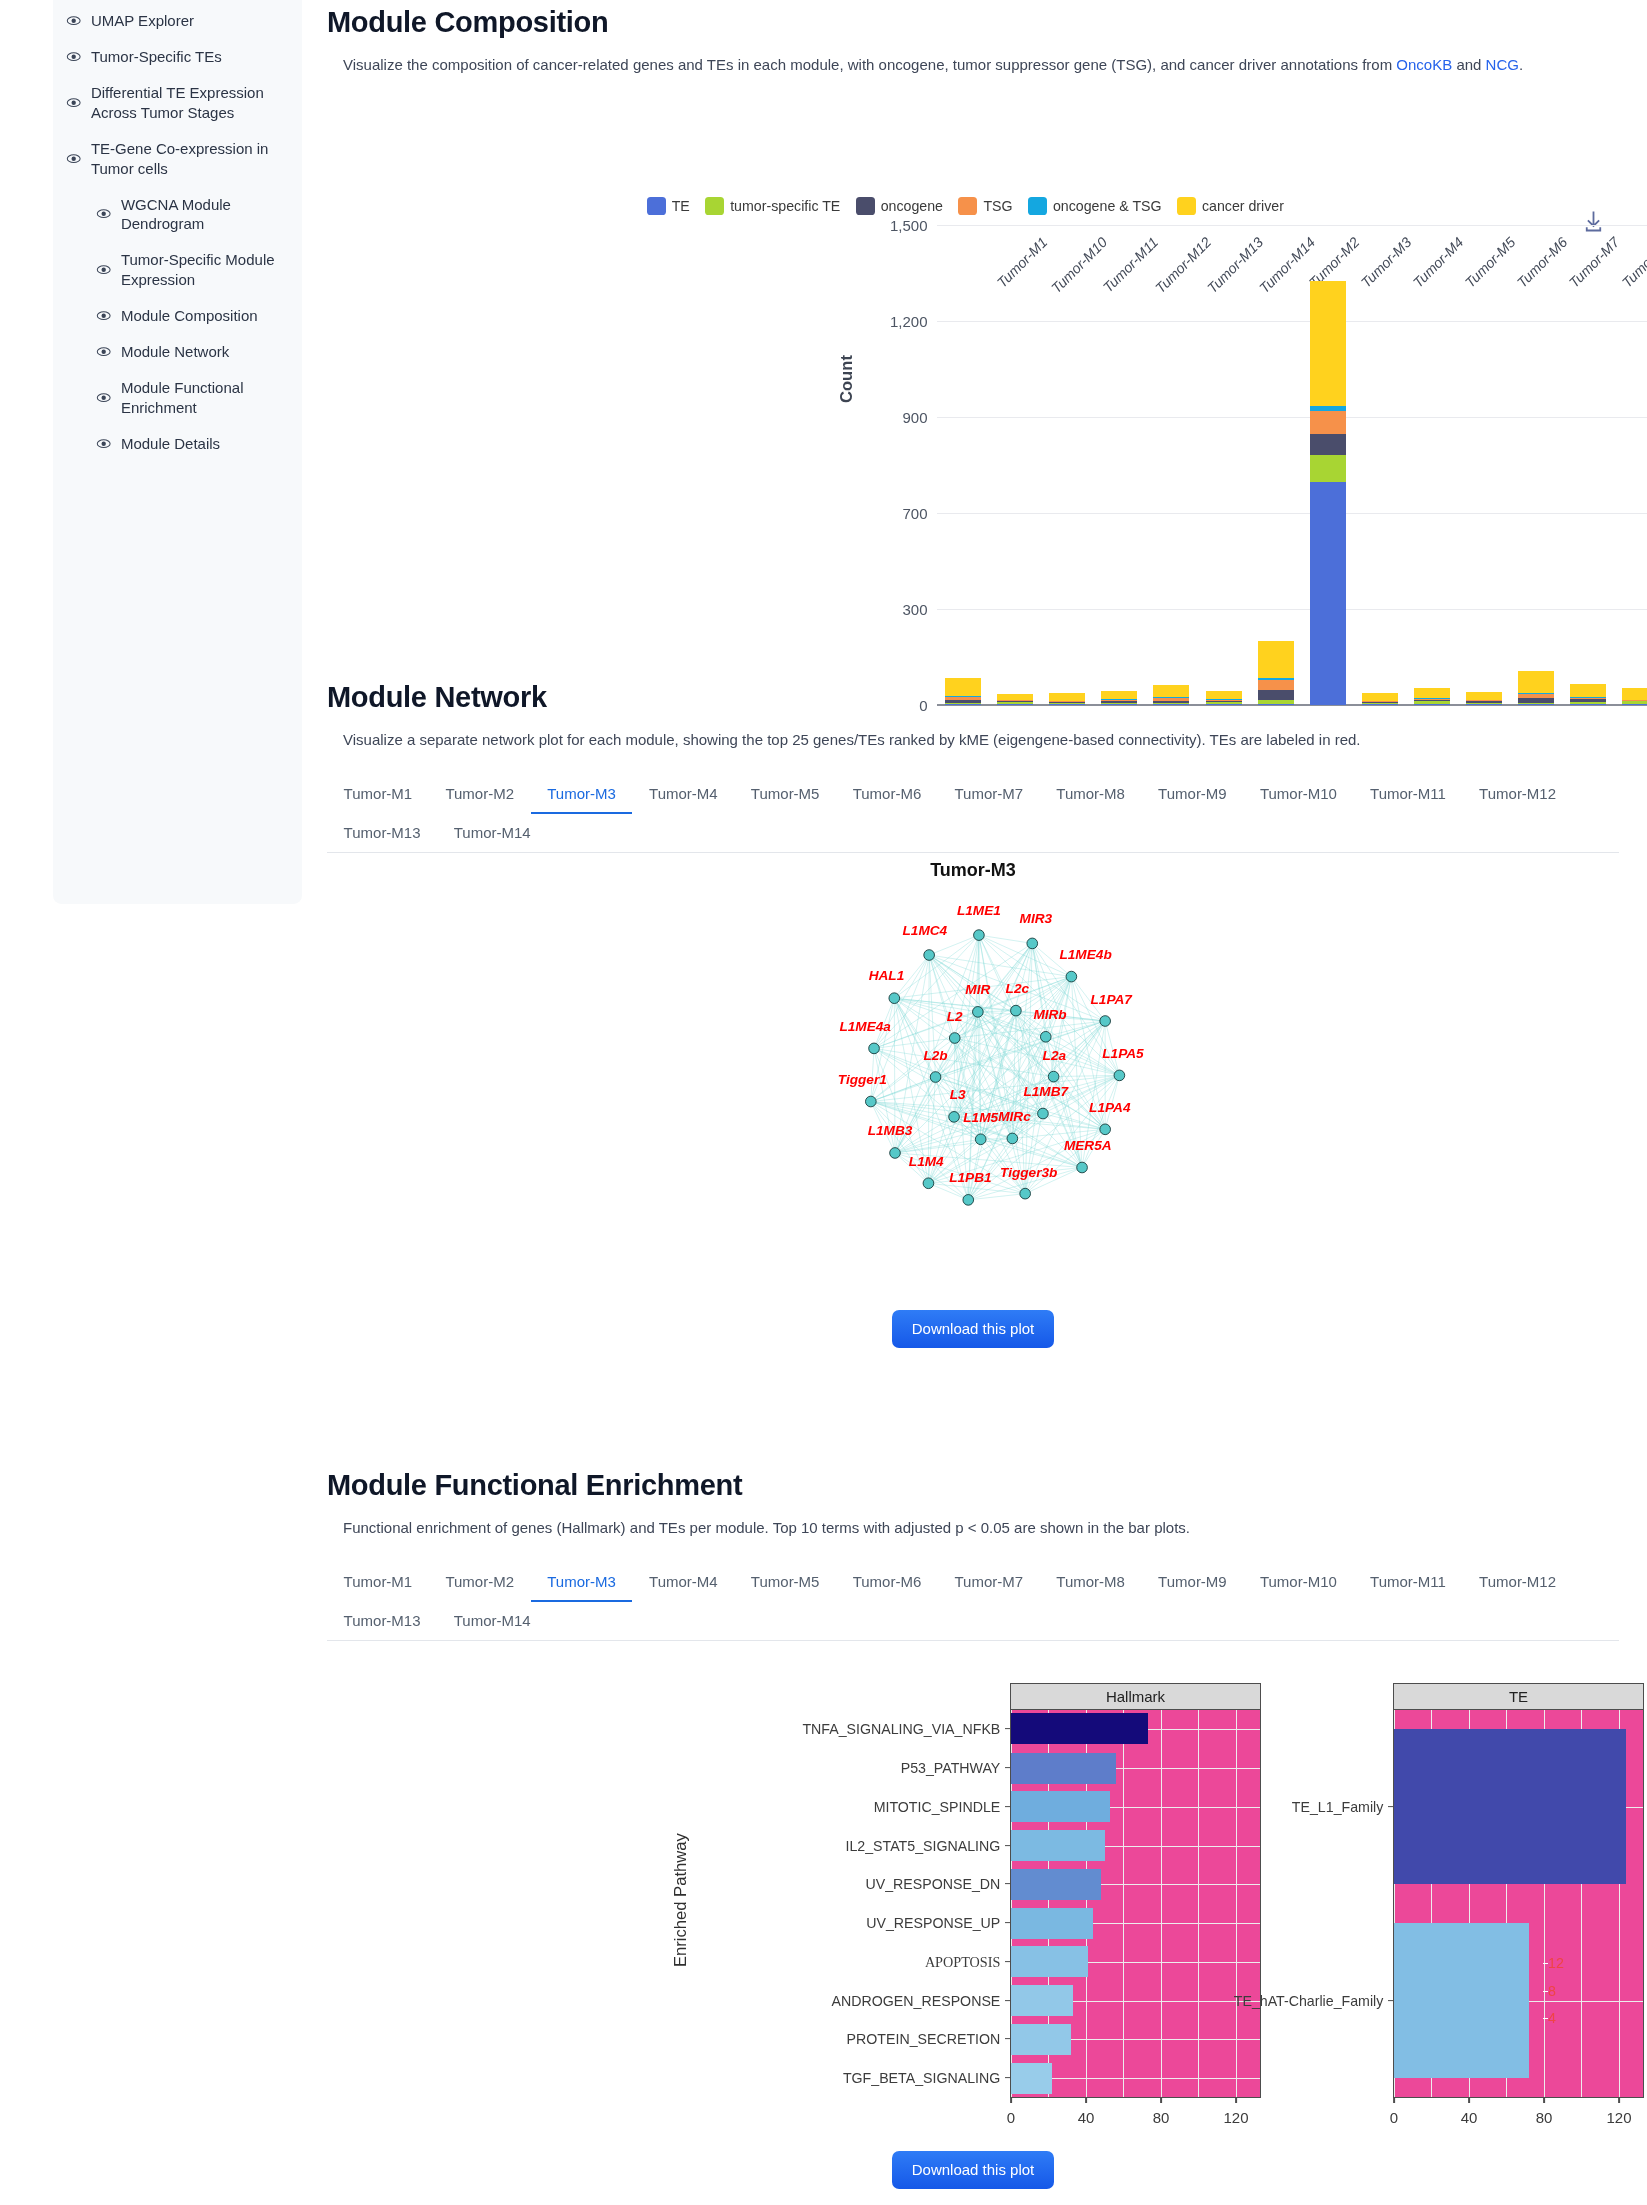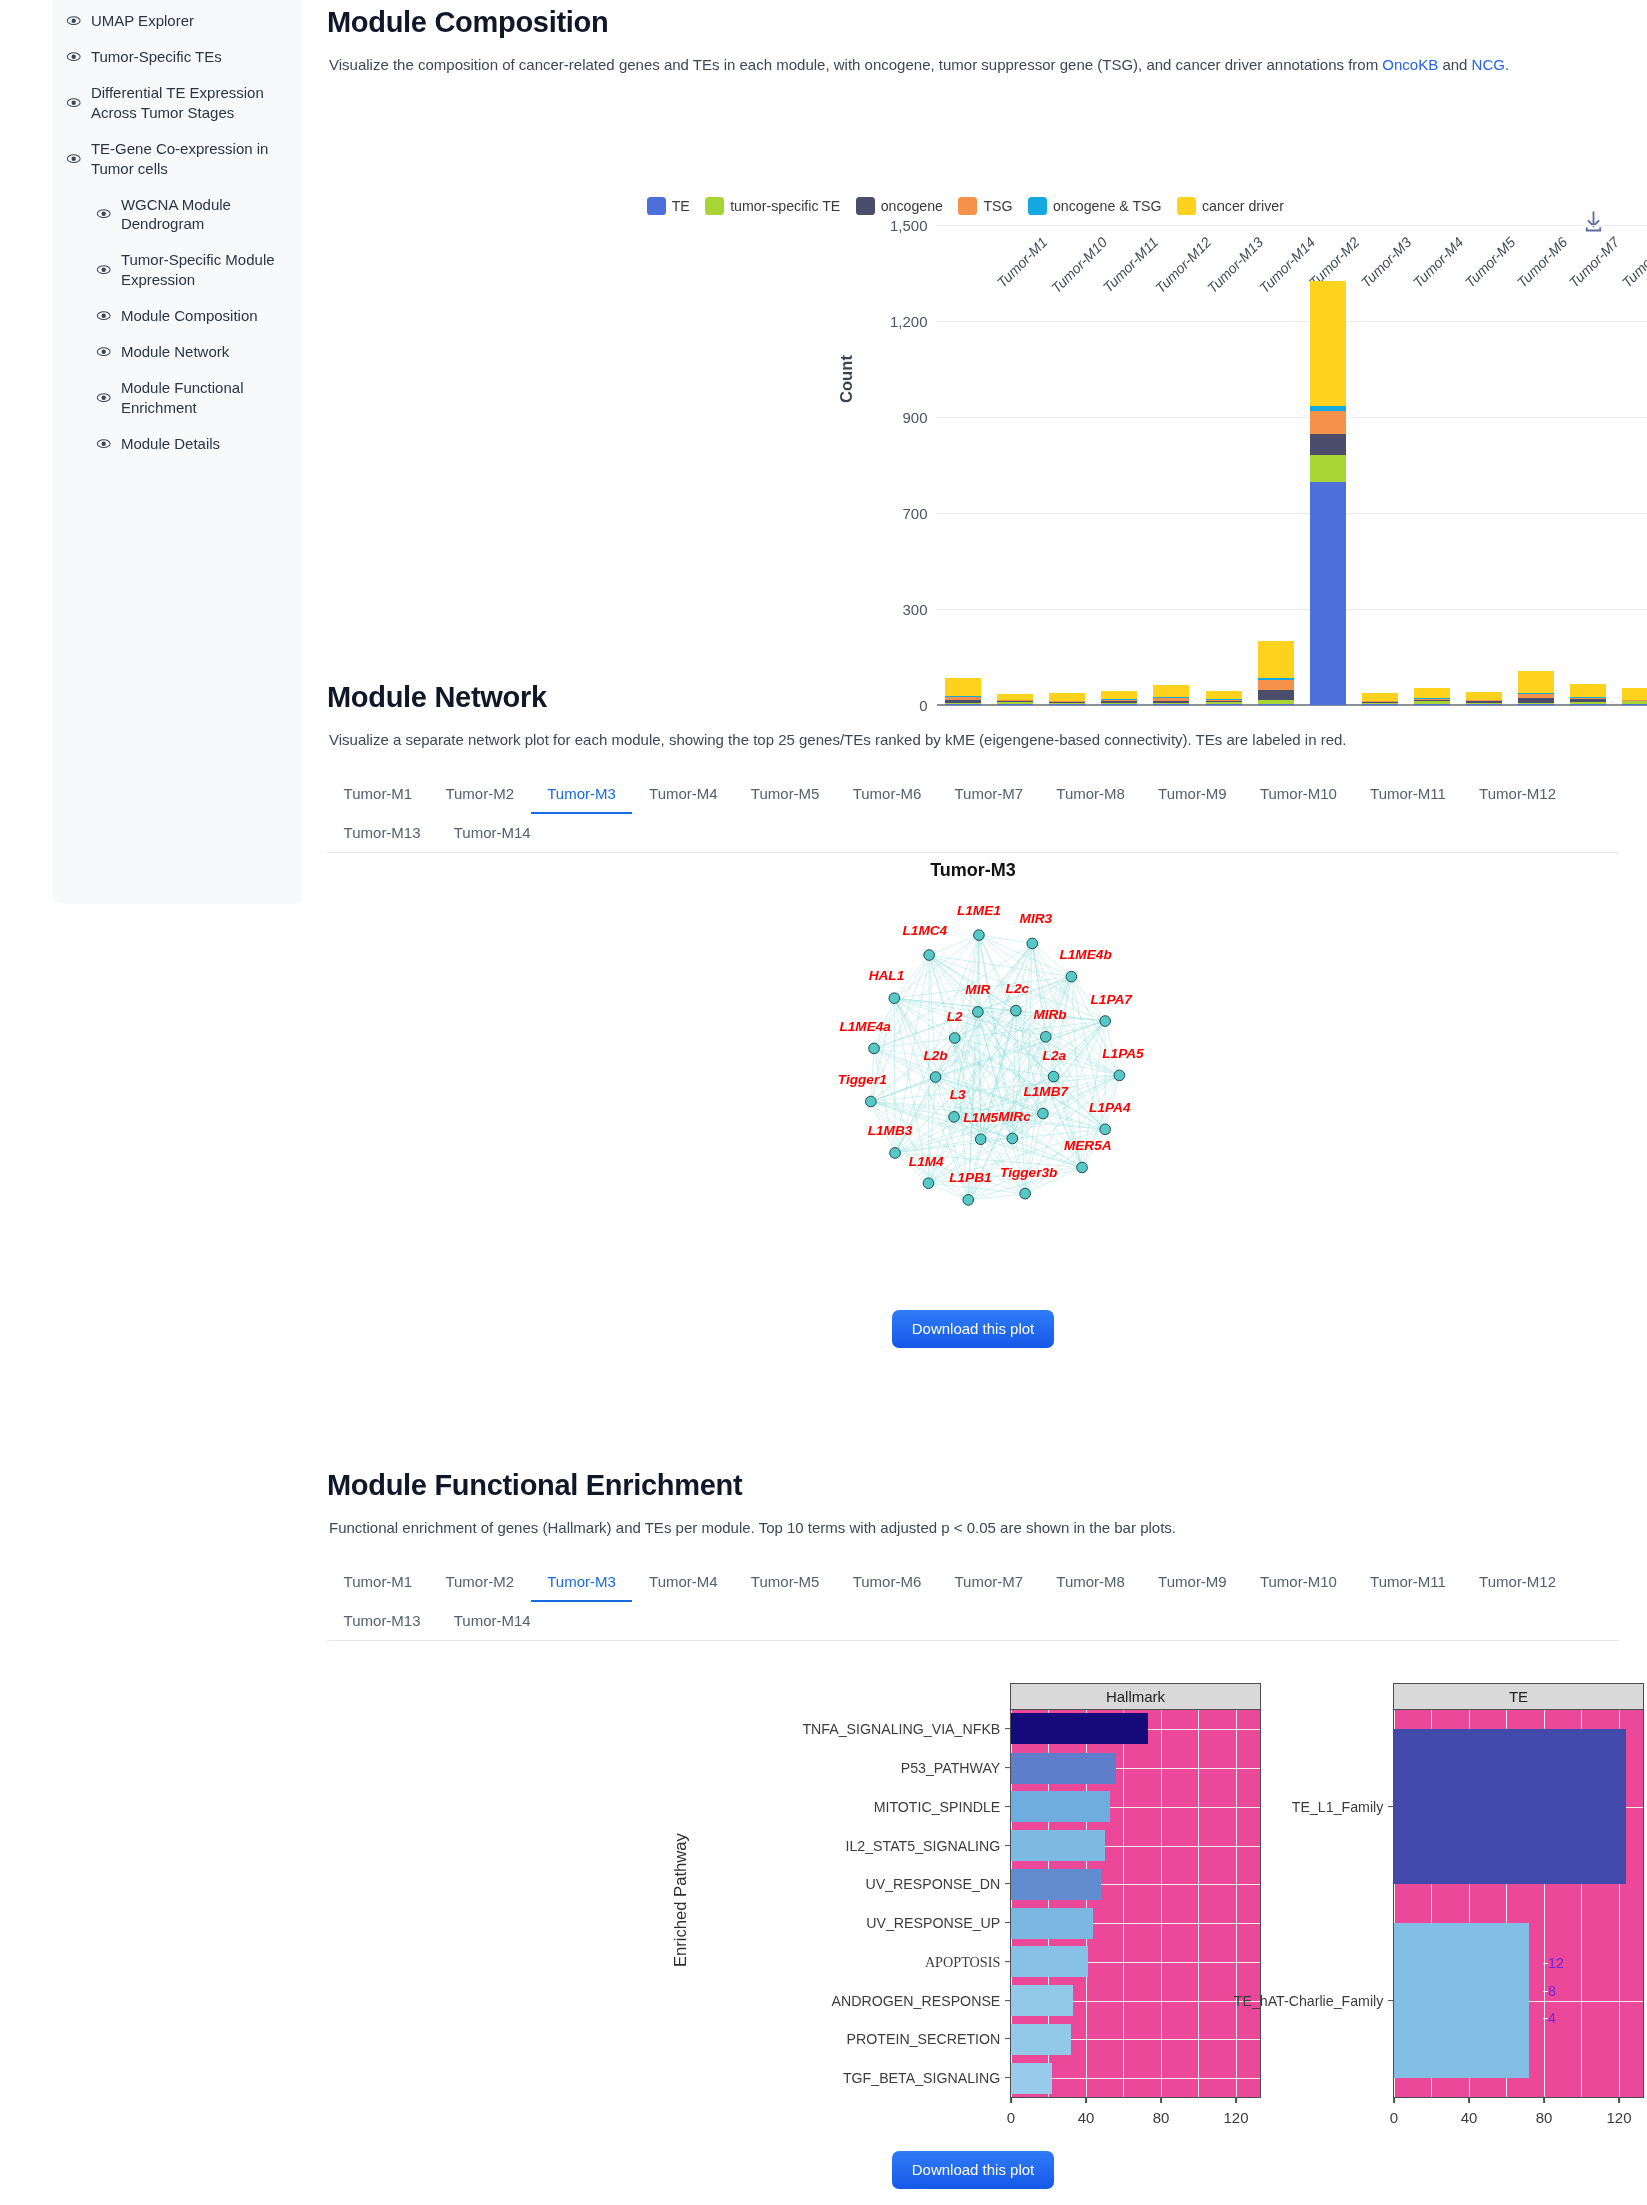--- a/index.html
+++ b/index.html
@@ -30,21 +30,21 @@
 
   
   #main {
     position:absolute; left:327px; top:0; width:1292px;
   }
   h2.sect {
     font-size:29px; font-weight:bold; color:#0f1728;
     margin: 0 0 15.4px 0; letter-spacing:-0.3px;
   }
   p.desc {
-    font-size:15px; color:#3e4657; margin: 0 0 6px 2px; line-height:1.5;
+    font-size:15px; color:#3e4657; margin: 0 0 6px 16px; line-height:1.5;
   }
   a.lnk { color:#2563eb; text-decoration:none; }
 
   
   #sec-composition { position:absolute; left:0; top:6px; width:1292px; }
   #comp-chart-wrap { position:relative; width:1292px; height:598px; margin-top:13px; }
 
   .legend-row {
     position:absolute; left:0; top:107px; width:1292px;
     display:flex; justify-content:center; align-items:center; gap:0px;
@@ -122,21 +122,21 @@
     position:absolute; left:344px; top:308px; transform:rotate(-90deg);
     transform-origin:left top; font-size:16.6px; color:#2f2f2f; white-space:nowrap;
   }
   .axis-xlabel-enrich {
     position:absolute; left:0; top:440px; width:1292px; text-align:center;
     font-size:16.6px; color:#2f2f2f;
   }
   #cbar-title { position:absolute; left:1191px; top:261px; font-size:16px; color:#2f2f2f; }
   #cbar { position:absolute; left:1194px; top:283px; width:22.5px; height:83px;
           background: linear-gradient(to top, #b3ddf2 0%, #6aa9dc 30%, #4a55b5 62%, #140a7a 100%); }
-  .cbar-tk { position:absolute; left:1221px; font-size:14.2px; color:#6d28d9;
+  .cbar-tk { position:absolute; left:1221px; font-size:14.2px; color:#ef4444;
              transform:translateY(-50%); }
   .cbar-tick-line { position:absolute; left:1216px; width:5.3px; height:1.2px; background:#fff; }
 </style>
 </head>
 <body>
 
 <div id="sidebar">
     <div class="side-item">
       <svg viewBox="0 0 24 24" class="side-icon">
         <ellipse cx="12" cy="12" rx="10" ry="6" fill="none" stroke="#3b4557" stroke-width="1.6"></ellipse>

